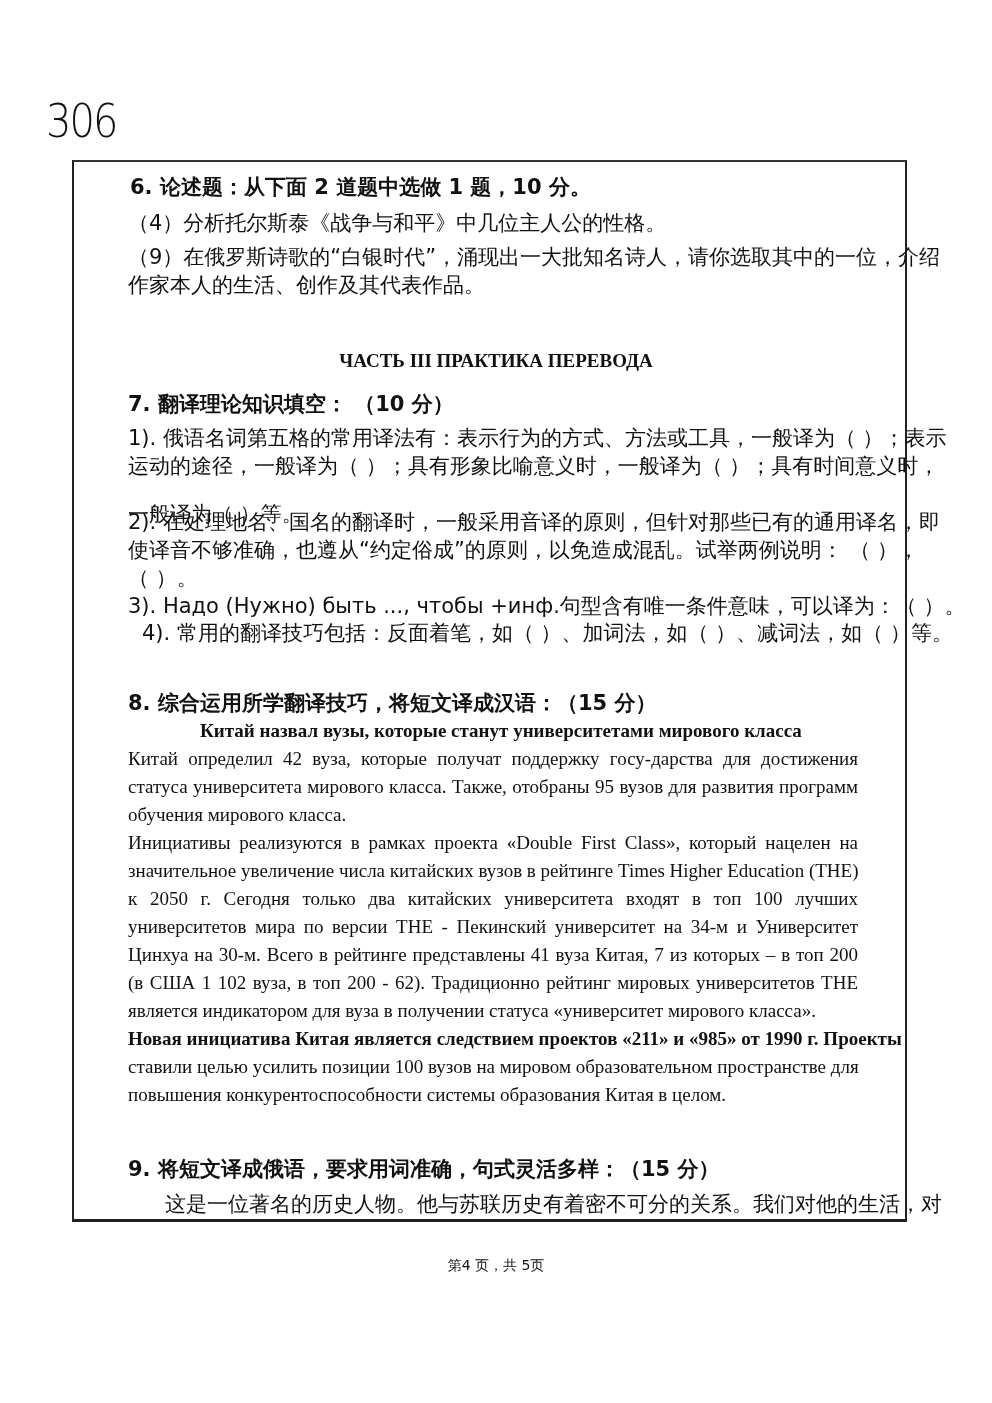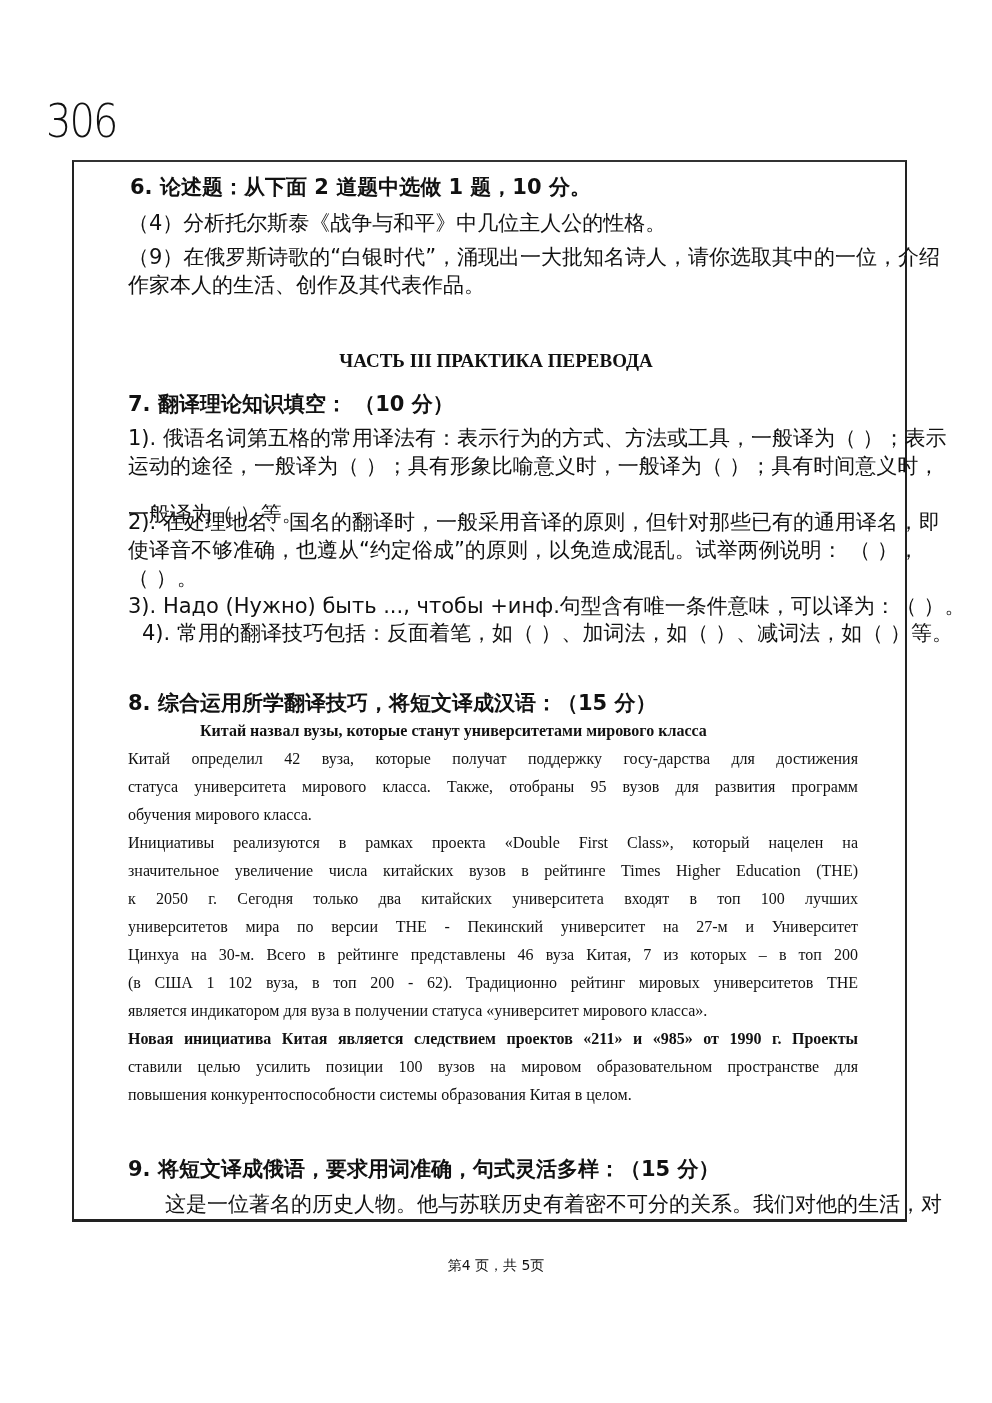--- a/index.html
+++ b/index.html
@@ -2,21 +2,21 @@
 <html><head>
 <meta charset="utf-8">
 <style>
   html, body { margin: 0; padding: 0; background: #ffffff; }
   body { width: 992px; height: 1403px; position: relative; overflow: hidden; font-family: "DejaVu Serif", "Liberation Serif", serif; color: #111; }
   .handwritten-number { position: absolute; left: 46px; top: 98px; font-family: "DejaVu Sans", sans-serif; font-size: 40px; font-weight: 300; letter-spacing: -2px; color: #111; transform: scaleY(1.15); }
   .frame { position: absolute; left: 72px; top: 160px; width: 835px; height: 1062px; border-left: 2px solid #222; border-right: 2px solid #222; border-top: 2px solid #333; border-bottom: 3px solid #222; box-sizing: border-box; }
   .line { position: absolute; white-space: nowrap; font-size: 21px; line-height: 22px; }
   .bold { font-weight: bold; }
   .cjk { font-family: "DejaVu Sans", sans-serif; }
-  .ru { font-family: "Liberation Serif", serif; font-size: 16px; }
+  .ru { font-family: "Liberation Serif", serif; font-size: 19px; }
   .justify { text-align: justify; text-align-last: justify; width: 730px; }
   .heading { font-family: "Liberation Serif", serif; font-weight: bold; font-size: 19px; }
   .footer { position: absolute; left: 0; width: 992px; top: 1257px; text-align: center; font-family: "DejaVu Sans", sans-serif; font-size: 14px; }
 </style>
 </head>
 <body>
 
 <div class="handwritten-number">306</div>
 
 <div class="frame"></div>
@@ -39,22 +39,22 @@
 <div class="line cjk" style="left:128px; top:622px;margin-left:14px;">4). 常用的翻译技巧包括：反面着笔，如（    ）、加词法，如（    ）、减词法，如（    ）等。</div>
 
 <div class="line cjk bold" style="left:128px; top:692px;">8. 综合运用所学翻译技巧，将短文译成汉语：（15 分）</div>
 <div class="line ru bold" style="left:200px; top:720px;">Китай назвал вузы, которые станут университетами мирового класса</div>
 <div class="line ru justify" style="left:128px; top:748px;">Китай определил 42 вуза, которые получат поддержку госу-дарства для достижения</div>
 <div class="line ru justify" style="left:128px; top:776px;">статуса университета мирового класса. Также, отобраны 95 вузов для развития программ</div>
 <div class="line ru" style="left:128px; top:804px;">обучения мирового класса.</div>
 <div class="line ru justify" style="left:128px; top:832px;">Инициативы реализуются в рамках проекта «Double First Class», который нацелен на</div>
 <div class="line ru justify" style="left:128px; top:860px;">значительное увеличение числа китайских вузов в рейтинге Times Higher Education (THE)</div>
 <div class="line ru justify" style="left:128px; top:888px;">к 2050 г. Сегодня только два китайских университета входят в топ 100 лучших</div>
-<div class="line ru justify" style="left:128px; top:916px;">университетов мира по версии THE - Пекинский университет на 27-м и Университет</div>
-<div class="line ru justify" style="left:128px; top:944px;">Цинхуа на 30-м. Всего в рейтинге представлены 46 вуза Китая, 7 из которых – в топ 200</div>
+<div class="line ru justify" style="left:128px; top:916px;">университетов мира по версии THE - Пекинский университет на 34-м и Университет</div>
+<div class="line ru justify" style="left:128px; top:944px;">Цинхуа на 30-м. Всего в рейтинге представлены 41 вуза Китая, 7 из которых – в топ 200</div>
 <div class="line ru justify" style="left:128px; top:972px;">(в США 1 102 вуза, в топ 200 - 62). Традиционно рейтинг мировых университетов THE</div>
 <div class="line ru" style="left:128px; top:1000px;">является индикатором для вуза в получении статуса «университет мирового класса».</div>
 <div class="line ru justify" style="left:128px; top:1028px;font-weight:bold;">Новая инициатива Китая является следствием проектов «211» и «985» от 1990 г. Проекты</div>
 <div class="line ru justify" style="left:128px; top:1056px;">ставили целью усилить позиции 100 вузов на мировом образовательном пространстве для</div>
 <div class="line ru" style="left:128px; top:1084px;">повышения конкурентоспособности системы образования Китая в целом.</div>
 
 <div class="line cjk bold" style="left:128px; top:1158px;">9. 将短文译成俄语，要求用词准确，句式灵活多样：（15 分）</div>
 <div class="line cjk" style="left:165px; top:1193px;">这是一位著名的历史人物。他与苏联历史有着密不可分的关系。我们对他的生活，对</div>
 
 <div class="footer">第4 页，共 5页</div>

